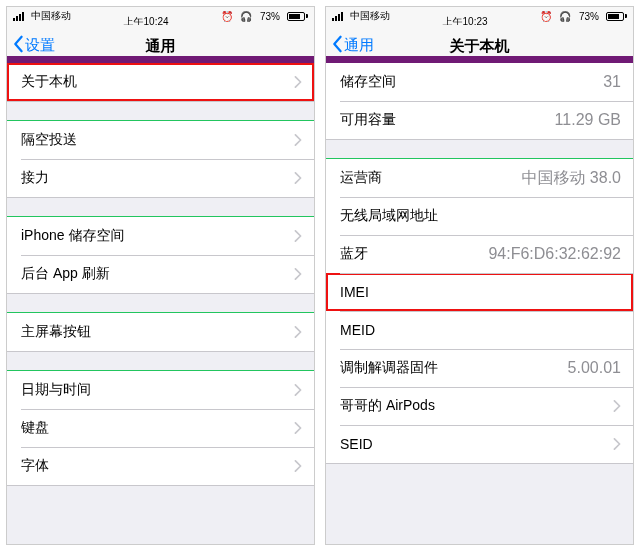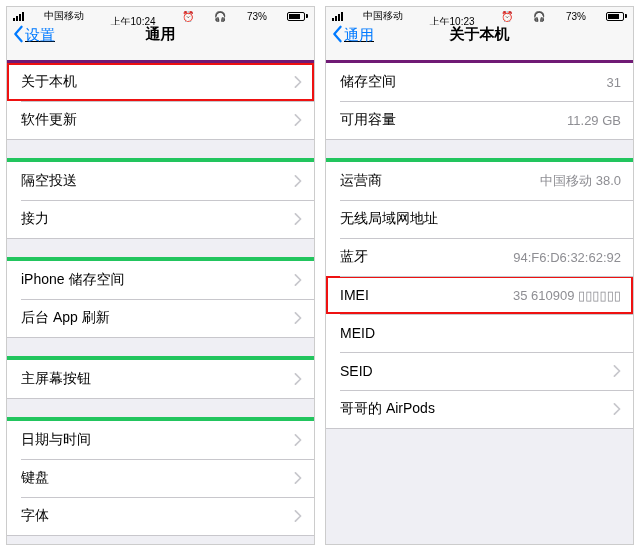--- a/index.html
+++ b/index.html
@@ -23,40 +23,39 @@
   .status-bar {
     height: 18px;
     background: #f7f7f7;
     display: flex;
     align-items: center;
     justify-content: space-between;
     font-size: 10px;
     padding: 0 6px;
     color: #000;
   }
-  .status-left, .status-right { display: flex; align-items: center; gap: 20px; }
+  .status-left, .status-right { display: flex; align-items: center; gap: 7px; }
   .status-center { font-weight: 500; margin-top: 12px; }
   .signal { display:inline-flex; gap:1px; align-items:flex-end;}
   .signal i { width:2px; background:#000; display:inline-block;}
   .signal i:nth-child(1){height:3px}
   .signal i:nth-child(2){height:5px}
   .signal i:nth-child(3){height:7px}
   .signal i:nth-child(4){height:9px}
   .battery { display:inline-flex; align-items:center; gap:1px;}
   .battery .b-body{ width:18px; height:9px; border:1px solid #000; border-radius:2px; position:relative;}
   .battery .b-fill{ position:absolute; left:1px; top:1px; bottom:1px; width:70%; background:#000;}
   .battery .b-tip{ width:2px; height:4px; background:#000; border-radius:0 1px 1px 0;}
   .nav-bar {
     height: 38px;
     background: #f7f7f7;
-    border-bottom: 3px solid #701a75;
-    display: flex;
-    align-items: flex-start;
+    border-bottom: 7px solid #701a75;
+    display: flex;
+    align-items: flex-end;
     position: relative;
-    text-decoration: underline;
   }
   .nav-back {
     display: flex;
     align-items: center;
     color: #007aff;
     font-size: 15px;
     padding-left: 4px;
   }
   .nav-back svg { width: 14px; height: 18px; }
   .nav-title {
@@ -66,40 +65,40 @@
     font-size: 15px;
     font-weight: 600;
     color: #000;
     pointer-events: none;
   }
   .content {
     flex: 1;
     overflow-y: auto;
     font-size: 14px;
   }
-  .group { margin-top: 18px; background:#fff; border-top:4px solid #22c55e; border-bottom:1px solid #c8c7cc;}
+  .group { margin-top: 18px; background:#fff; border-top:1px solid #22c55e; border-bottom:1px solid #c8c7cc;}
   .group.first { margin-top: 0; border-top:none;}
   .row {
     display: flex;
     align-items: center;
     justify-content: space-between;
     min-height: 38px;
     padding: 0 12px 0 14px;
     background: #fff;
     position: relative;
   }
   .row + .row::before {
     content:"";
     position:absolute;
     left:14px; right:0; top:0;
     height:1px;
     background:#c8c7cc;
   }
   .row .label { color:#000; }
-  .row .value { color:#8e8e93; font-size:13px; text-align:center; max-width:180px; overflow:hidden; white-space:nowrap;}
+  .row .value { color:#8e8e93; font-size:16px; text-align:center; max-width:180px; overflow:hidden; white-space:nowrap;}
   .chevron { color:#c7c7cc; margin-left:6px; flex-shrink:0;}
   .chevron svg{width:8px;height:12px;display:block;}
   .row .right { display:flex; align-items:center;}
   .highlight { outline:2px solid #e11; outline-offset:-2px;}
 </style>
 </head>
 <body>
 
 <div class="phone">
   <div class="status-bar">
@@ -139,30 +138,20 @@
         <div class="row highlight">
           <span class="label">关于本机</span>
           <span class="right">
             <span class="chevron">
               <svg viewBox="0 0 8 14">
                 <path d="M1 1 L7 7 L1 13" stroke="#c7c7cc" stroke-width="2" fill="none" stroke-linecap="round" stroke-linejoin="round"></path>
               </svg>
             </span>
           </span>
         </div>
-        <div class="row">
-          <span class="label">软件更新</span>
-          <span class="right">
-            <span class="chevron">
-              <svg viewBox="0 0 8 14">
-                <path d="M1 1 L7 7 L1 13" stroke="#c7c7cc" stroke-width="2" fill="none" stroke-linecap="round" stroke-linejoin="round"></path>
-              </svg>
-            </span>
-          </span>
-        </div>
       </div>
       <div class="group">
         <div class="row">
           <span class="label">隔空投送</span>
           <span class="right">
             <span class="chevron">
               <svg viewBox="0 0 8 14">
                 <path d="M1 1 L7 7 L1 13" stroke="#c7c7cc" stroke-width="2" fill="none" stroke-linecap="round" stroke-linejoin="round"></path>
               </svg>
             </span>
@@ -307,39 +296,42 @@
           <span class="label">无线局域网地址</span>
         </div>
         <div class="row">
           <span class="label">蓝牙</span>
           <span class="right">
             <span class="value">94:F6:D6:32:62:92</span>
           </span>
         </div>
         <div class="row highlight">
           <span class="label">IMEI</span>
-          <span class="right">
-            <span class="value">35 610909 ▯▯▯▯▯▯</span>
-          </span>
         </div>
         <div class="row">
           <span class="label">MEID</span>
         </div>
         <div class="row">
+          <span class="label">调制解调器固件</span>
+          <span class="right">
+            <span class="value">5.00.01</span>
+          </span>
+        </div>
+        <div class="row">
+          <span class="label">哥哥的 AirPods</span>
+          <span class="right">
+            <span class="chevron">
+              <svg viewBox="0 0 8 14">
+                <path d="M1 1 L7 7 L1 13" stroke="#c7c7cc" stroke-width="2" fill="none" stroke-linecap="round" stroke-linejoin="round"></path>
+              </svg>
+            </span>
+          </span>
+        </div>
+        <div class="row">
           <span class="label">SEID</span>
-          <span class="right">
-            <span class="chevron">
-              <svg viewBox="0 0 8 14">
-                <path d="M1 1 L7 7 L1 13" stroke="#c7c7cc" stroke-width="2" fill="none" stroke-linecap="round" stroke-linejoin="round"></path>
-              </svg>
-            </span>
-          </span>
-        </div>
-        <div class="row">
-          <span class="label">哥哥的 AirPods</span>
           <span class="right">
             <span class="chevron">
               <svg viewBox="0 0 8 14">
                 <path d="M1 1 L7 7 L1 13" stroke="#c7c7cc" stroke-width="2" fill="none" stroke-linecap="round" stroke-linejoin="round"></path>
               </svg>
             </span>
           </span>
         </div>
       </div>
     </div>

